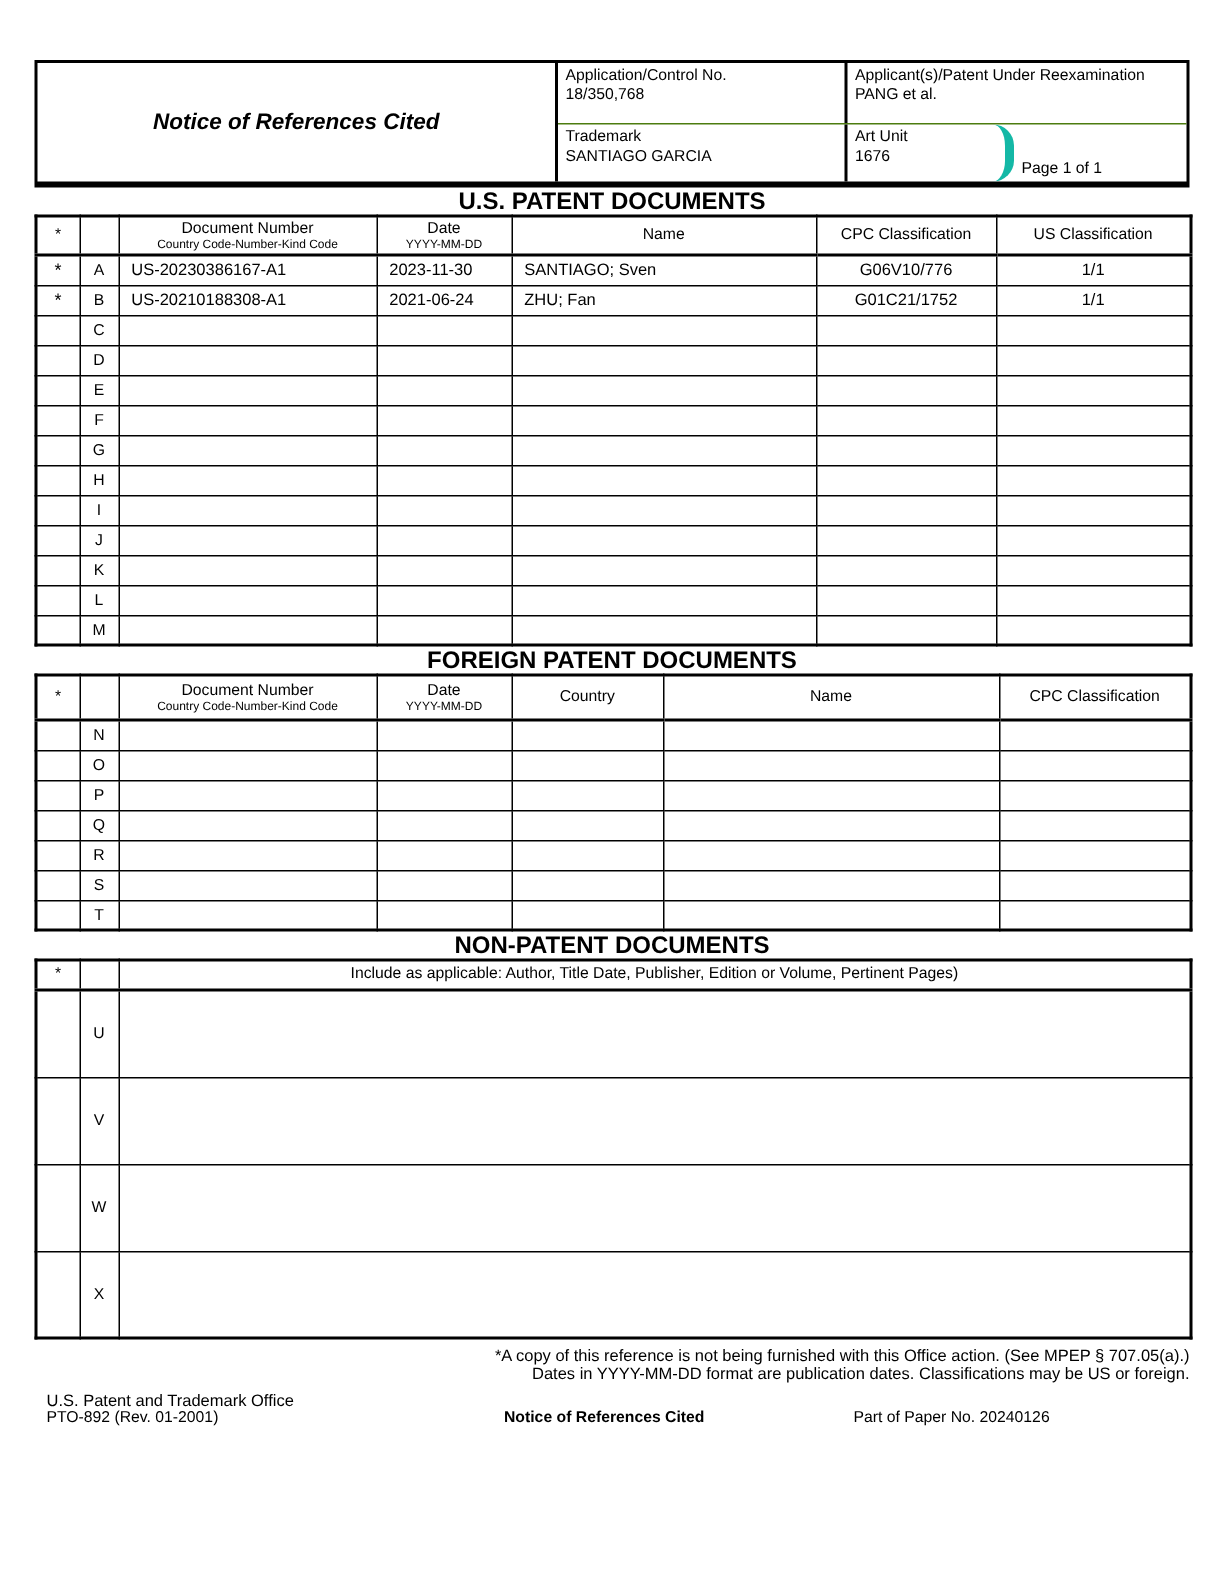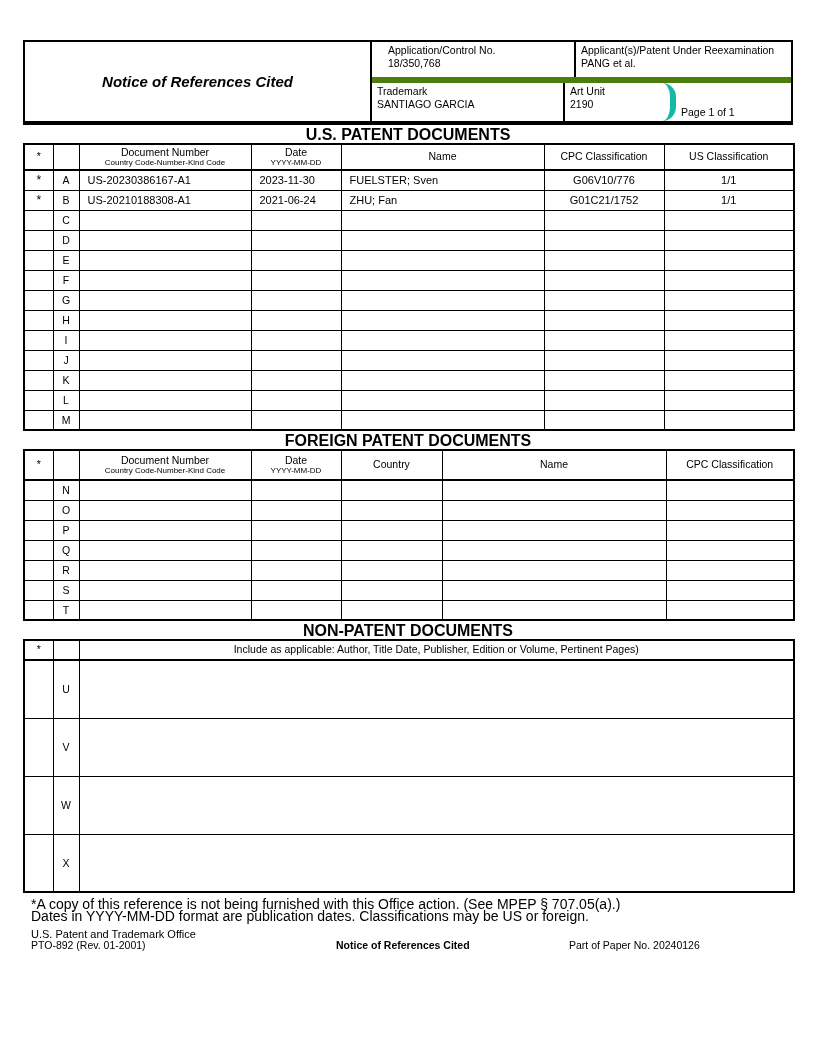--- a/index.html
+++ b/index.html
@@ -4,21 +4,21 @@
 <style>
   html,body{margin:0;padding:0;background:#fff;}
   .page{width:816px;height:1056px;background:#fff;box-sizing:border-box;
         padding:40px 23px 0 23px;color:#000;
         font-family:"Liberation Sans","DejaVu Sans",sans-serif;position:relative;}
   
   .header-box{display:flex;border:2px solid #000;border-bottom-width:4px;height:85px;box-sizing:border-box;}
   .hb-left{width:347px;border-right:2px solid #000;display:flex;align-items:center;justify-content:center;box-sizing:border-box;}
   .form-title{font-size:15px;font-weight:bold;font-style:italic;}
   .hb-right{flex:1;display:flex;flex-direction:column;}
-  .hb-row1{height:41px;border-bottom:6px solid #4d7c0f;display:flex;box-sizing:border-box;padding-left:11px;}
+  .hb-row1{height:41px;border-bottom:1px solid #4d7c0f;display:flex;box-sizing:border-box;}
   .hb-row2{flex:1;display:flex;}
   .hb-cell{box-sizing:border-box;padding:2px 5px;font-size:10.5px;line-height:1.25;overflow:hidden;}
   .cell-app{width:193px;border-right:2px solid #000;}
   .cell-applicant{flex:1;}
   .cell-examiner{width:193px;border-right:2px solid #000;}
   .cell-artunit{width:111px;border-right:6px solid #14b8a6;border-radius:14px;}
   .cell-page{flex:1;display:flex;align-items:flex-end;}
   
   .section-title{width:770px;text-align:center;font-weight:bold;font-size:16px;line-height:13px;margin:3px 0 2px 0;}
   
@@ -29,21 +29,21 @@
   table.ref thead .sub{display:block;font-size:8px;line-height:1.15;}
   table.ref td{font-size:11px;height:20px;padding:0 2px 0 8px;text-align:left;white-space:nowrap;vertical-align:middle;}
   table.ref td.c{text-align:center;padding:0 1px;}
   table.ref td.star{font-size:12px;}
   table.ref td.letter{font-size:10.5px;}
   .us-head{height:26px;}
   .for-head{height:30px;}
   .npl-head th{height:20px;}
   table.npl td{height:58px;}
   
-  .footnotes{margin-top:6px;padding-left:8px;font-size:14px;line-height:11.5px;}
+  .footnotes{margin-top:6px;padding-left:8px;font-size:11px;line-height:11.5px;text-align:right;}
   .footer{margin-top:7px;padding-left:8px;position:relative;height:32px;}
   .office{font-size:11px;line-height:10px;}
   .footer-row{position:relative;font-size:10.5px;line-height:13px;height:14px;}
   .footer-center{position:absolute;left:305px;top:0;font-weight:bold;}
   .footer-right{position:absolute;left:538px;top:0;}
 </style>
 </head>
 <body>
 
 <div class="page">
@@ -63,21 +63,21 @@
           <div>PANG et al.</div>
         </div>
       </div>
       <div class="hb-row2">
         <div class="hb-cell cell-examiner">
           <div>Trademark</div>
           <div>SANTIAGO GARCIA</div>
         </div>
         <div class="hb-cell cell-artunit">
           <div>Art Unit</div>
-          <div>2190</div>
+          <div>1676</div>
         </div>
         <div class="hb-cell cell-page">
           <span>Page 1 of 1</span>
         </div>
       </div>
     </div>
   </div>
 
   <div class="section-title">U.S. PATENT DOCUMENTS</div>
   <table class="ref">
@@ -100,21 +100,21 @@
         <th>CPC Classification</th>
         <th>US Classification</th>
       </tr>
     </thead>
     <tbody>
       <tr>
           <td class="c star">*</td>
           <td class="c letter">A</td>
           <td>US-20230386167-A1</td>
           <td>2023-11-30</td>
-          <td>FUELSTER; Sven</td>
+          <td>SANTIAGO; Sven</td>
           <td class="c">G06V10/776</td>
           <td class="c">1/1</td>
         </tr>
       <tr>
           <td class="c star">*</td>
           <td class="c letter">B</td>
           <td>US-20210188308-A1</td>
           <td>2021-06-24</td>
           <td>ZHU; Fan</td>
           <td class="c">G01C21/1752</td>

